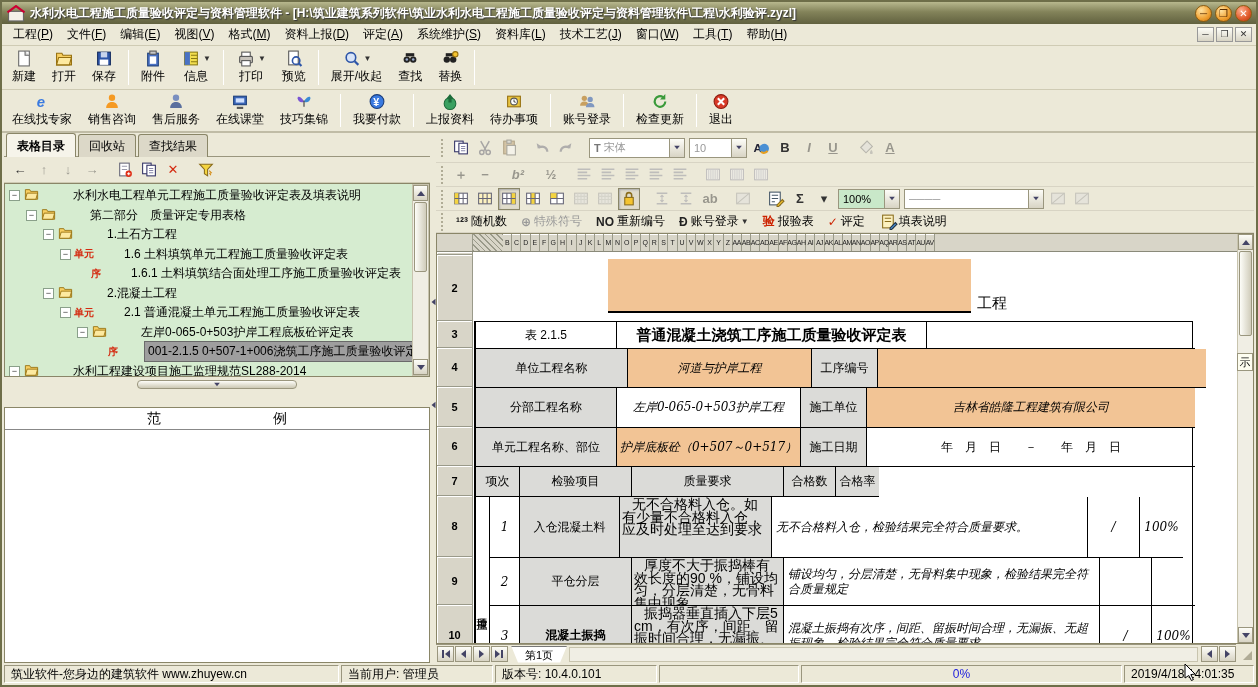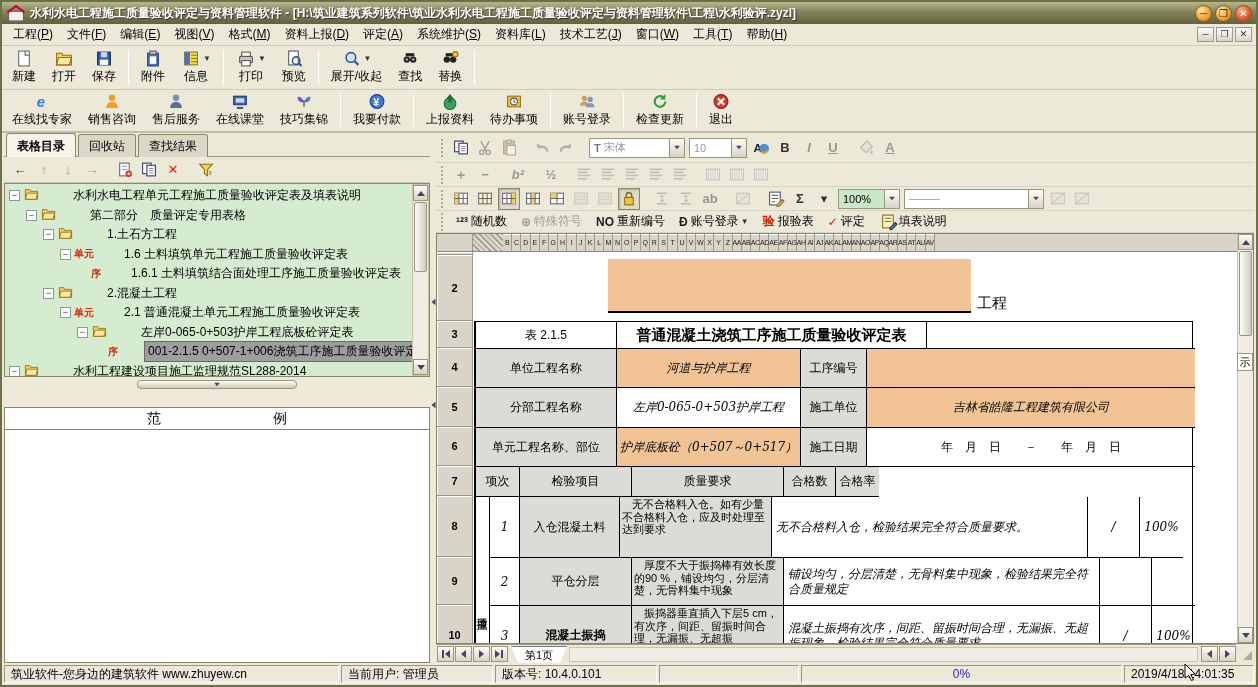--- a/index.html
+++ b/index.html
@@ -117,21 +117,21 @@
   #r2suffix{position:absolute;left:540px;top:42px;font-size:15px;font-family:"DejaVu Serif",serif;}
   
   #tbl{position:absolute;left:37px;top:69px;width:719px;border:1px solid #000;border-left:2px solid #000;background:#fff;}
   .trow{display:flex;}
   .tc{border-right:1px solid #000;border-bottom:1px solid #000;display:flex;align-items:center;justify-content:center;
     text-align:center;overflow:hidden;flex:none;}
   .tc.last{border-right:none;}
   .tc.gray{background:#dbdbd8;}
   .tc.orange{background:#f2c495;}
   .script{font-family:"DejaVu Serif",serif;font-style:italic;font-size:12px;}
-  .qcell{font-size:11px;line-height:12.5px;text-align:left;padding:1px 2px;text-indent:10px;
+  .qcell{font-size:14px;line-height:12.5px;text-align:left;padding:1px 2px;text-indent:10px;
     display:block;overflow:hidden;}
   .rcell{font-size:12px;line-height:15px;text-align:left;justify-content:flex-start;padding:2px 4px;}
   .vtext{writing-mode:vertical-rl;text-orientation:upright;font-size:11px;line-height:14px;
     display:block;text-align:left;padding-top:4px;overflow:hidden;}
   .title3{font-family:"DejaVu Serif",serif;font-weight:bold;font-size:15px;}
   .lbl{font-size:12px;}
   
   #vscroll{position:absolute;right:0;top:0;width:16px;bottom:0;background:#f0eee4;border-left:1px solid #c8c4ae;}
   #hintlabel{position:absolute;right:0;top:119px;width:16px;height:18px;background:#fdfdf0;border:1px solid #9a967e;
     font-size:11px;text-align:center;line-height:16px;z-index:3;}
@@ -941,21 +941,21 @@
 
           <div id="tbl">
 
             <div class="trow" style="height:27px;">
               <div class="tc lbl" style="width:141px;">表 2.1.5</div>
               <div class="tc title3" style="width:310px;">普通混凝土浇筑工序施工质量验收评定表</div>
               <div class="tc last" style="width:268px;"></div>
             </div>
 
             <div class="trow" style="height:39px;">
-              <div class="tc lbl gray" style="width:141px;text-align:center;">单位工程名称</div>
+              <div class="tc lbl gray" style="width:152px;text-align:center;">单位工程名称</div>
               <div class="tc script orange" style="width:184px;">河道与护岸工程</div>
               <div class="tc lbl gray" style="width:66px;">工序编号</div>
               <div class="tc script orange last" style="width:328px;"></div>
             </div>
 
             <div class="trow" style="height:40px;">
               <div class="tc lbl gray" style="width:141px;">分部工程名称</div>
               <div class="tc script" style="width:184px;">左岸0-065-0+503护岸工程</div>
               <div class="tc lbl gray" style="width:66px;">施工单位</div>
               <div class="tc script orange last" style="width:328px;">吉林省皓隆工程建筑有限公司</div>

